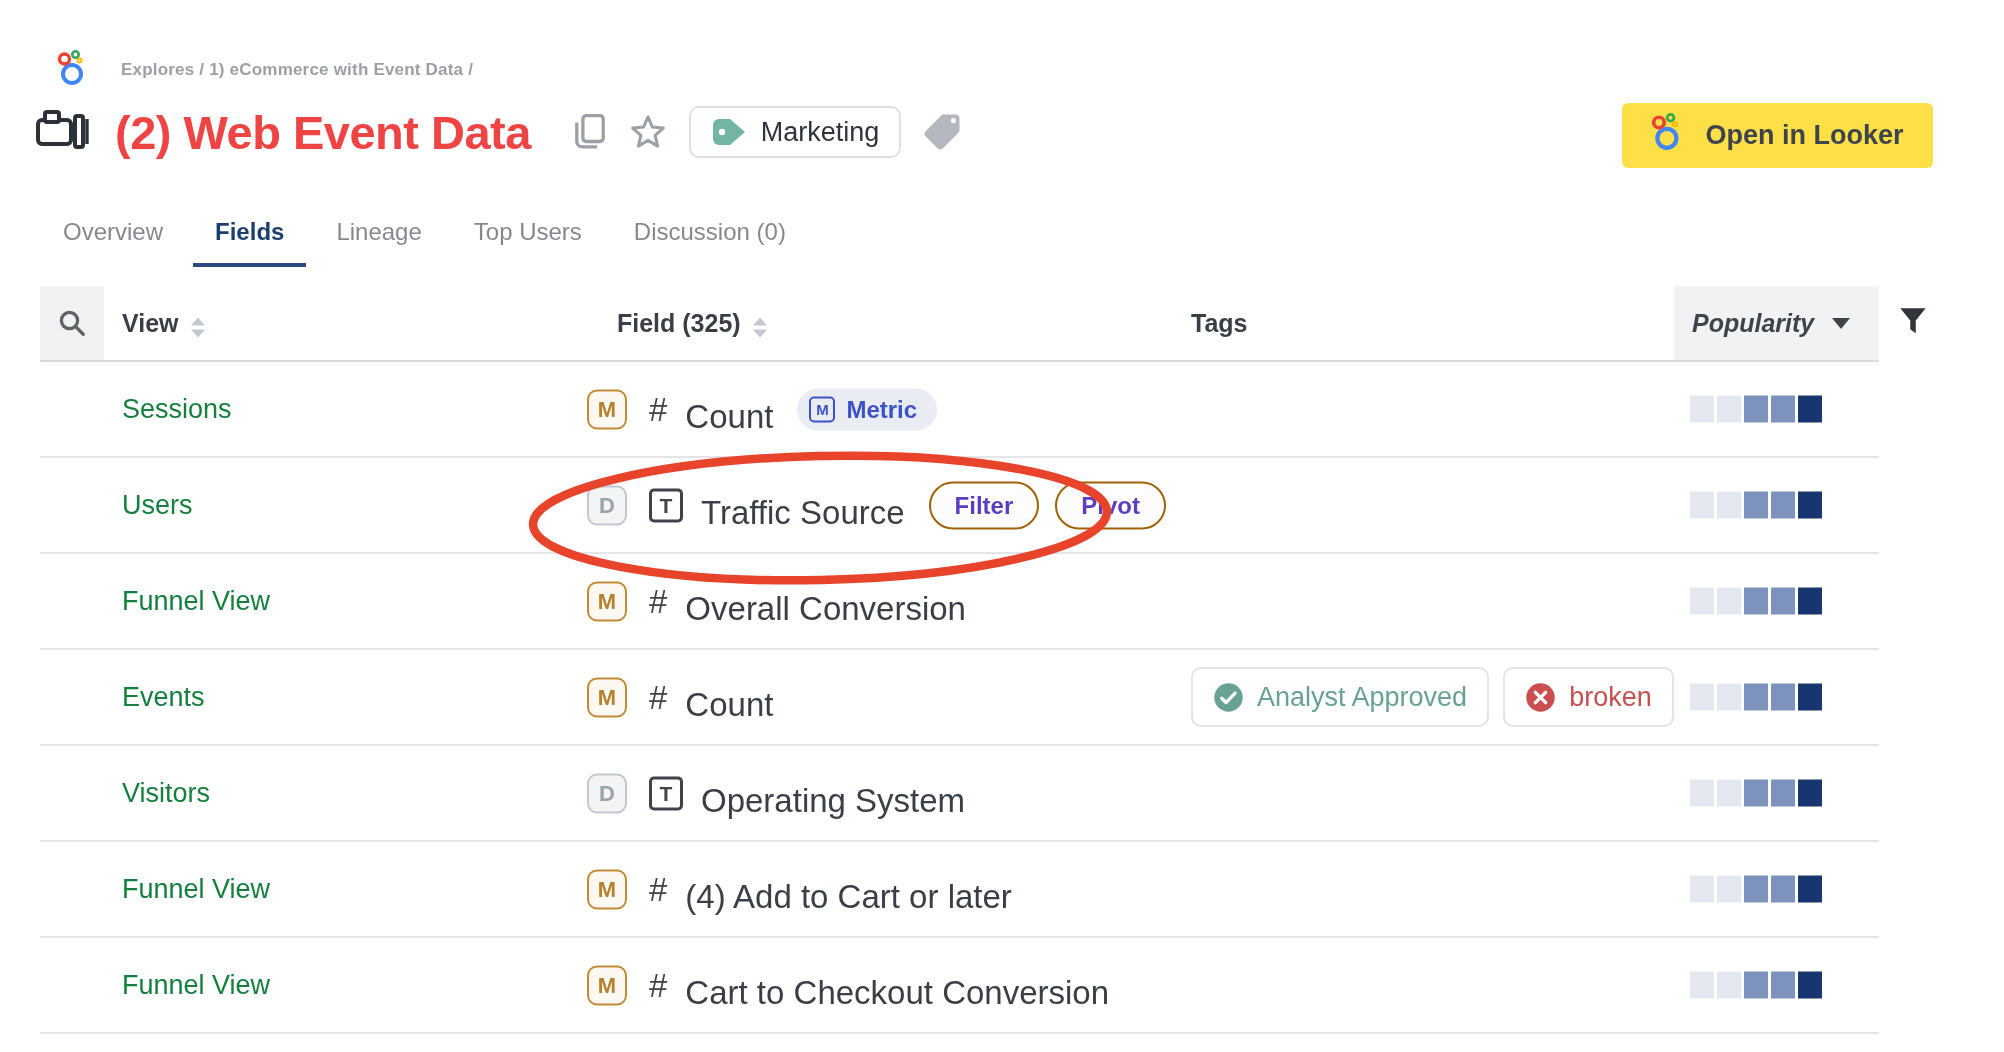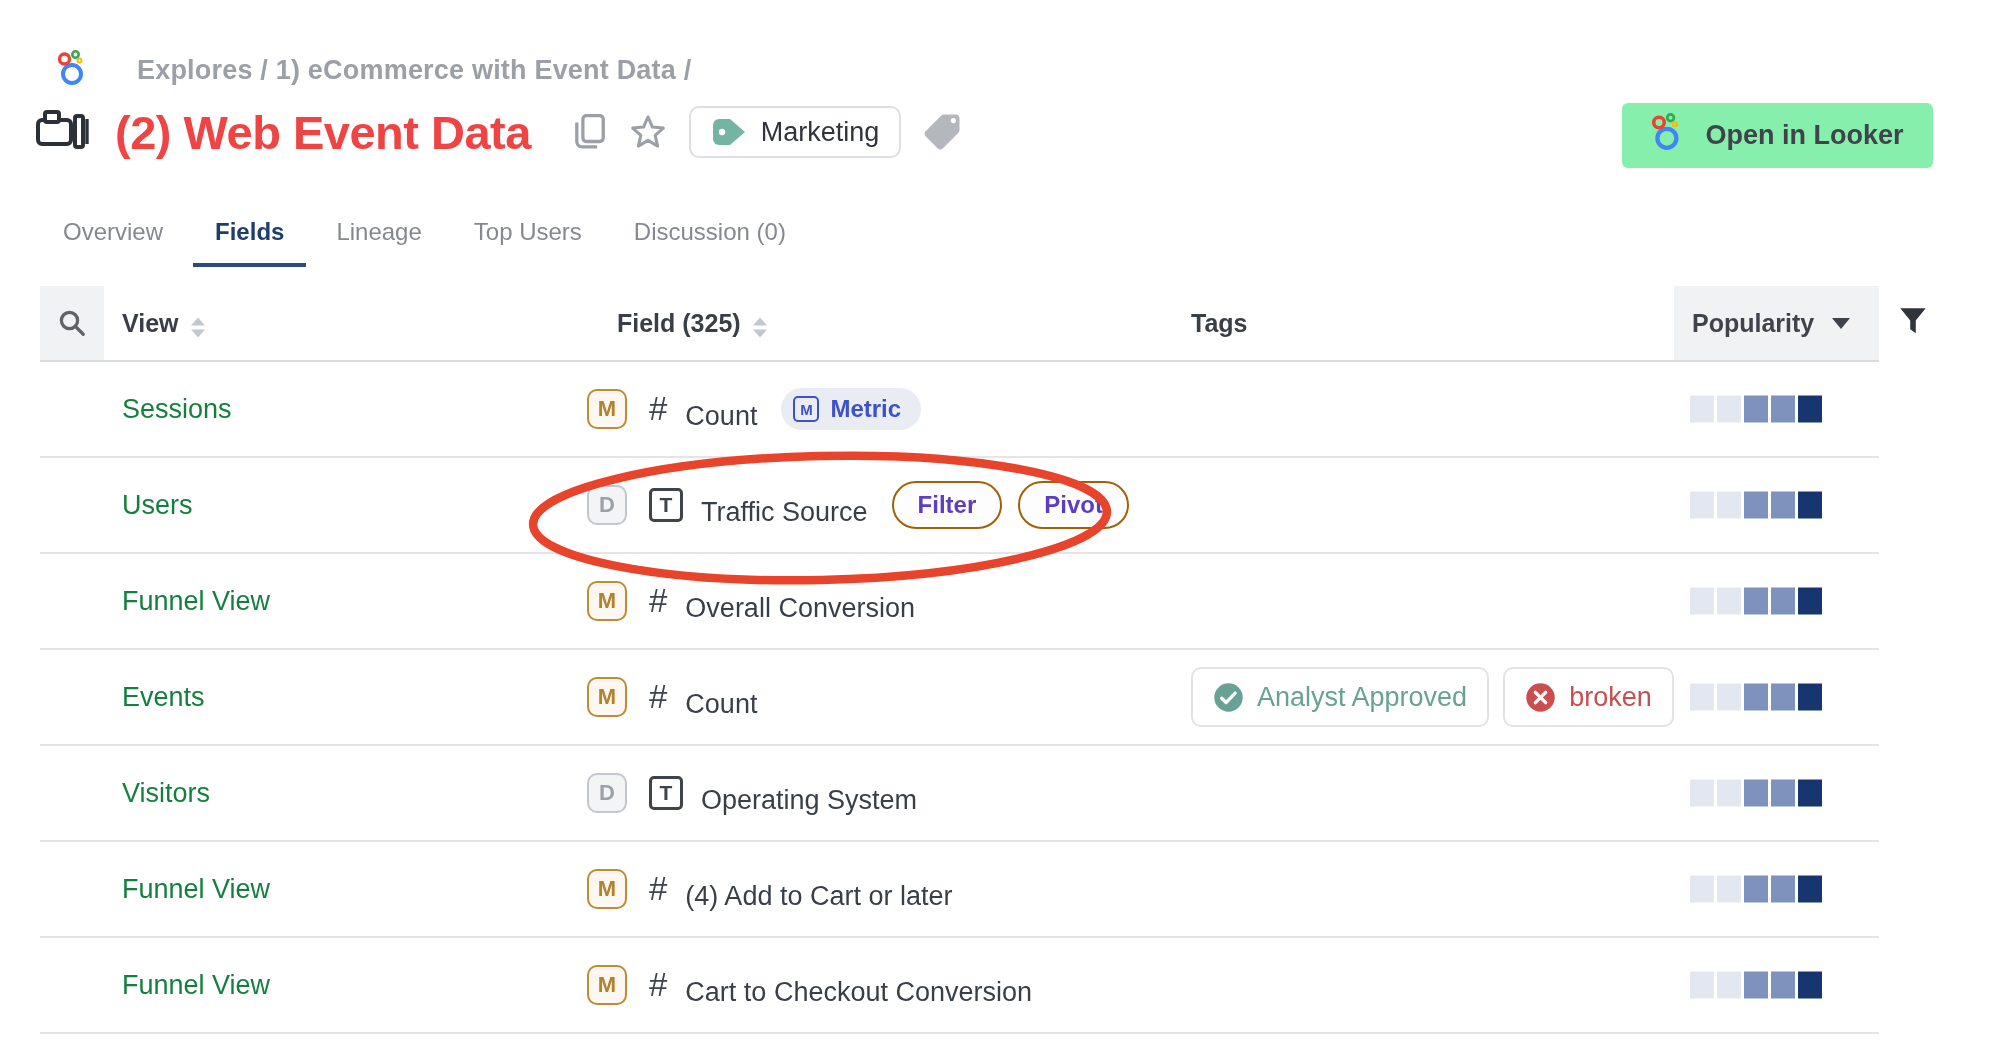--- a/index.html
+++ b/index.html
@@ -2,50 +2,50 @@
 <html><head>
 <meta charset="utf-8">
 <style>
   * { margin:0; padding:0; box-sizing:border-box; }
   html,body { width:2004px; height:1052px; background:#fff; overflow:hidden;
               font-family:"Liberation Sans", sans-serif; color:#3F434B; }
   .page { position:relative; width:2004px; height:1052px; }
 
   
   .breadcrumb-row { position:absolute; left:57px; top:50px; display:flex; align-items:center; gap:30px; }
-  .breadcrumb { font-size:27px; font-weight:700; color:#9BA0A6; letter-spacing:.2px;margin-left:16px; }
+  .breadcrumb { font-size:17px; font-weight:700; color:#9BA0A6; letter-spacing:.2px; }
 
   
   .title-row { position:absolute; left:35px; top:96px; height:72px; display:flex; align-items:center; }
   .page-title { font-size:47px; font-weight:700; color:#ef4444; letter-spacing:-.5px;
                 margin-left:24px; margin-right:40px; white-space:nowrap; }
   .icon-btn { display:flex; align-items:center; justify-content:center; margin-right:22px; cursor:pointer; }
   .chip-marketing { display:inline-flex; align-items:center; gap:14px; border:2px solid #DCDFE3;
                     border-radius:10px; padding:8px 20px; height:52px; font-size:27px; color:#2F333B;
                     background:#fff; margin-right:20px; }
   .open-btn { position:absolute; left:1622px; top:103px; width:311px; height:65px; border:none;
-              background:#86efac; border-radius:6px; display:flex; align-items:center; justify-content:center;
+              background:#fde047; border-radius:6px; display:flex; align-items:center; justify-content:center;
               gap:18px; font-family:inherit; font-size:27px; font-weight:600; color:#3F434B; cursor:pointer; }
 
   
   .tabs { position:absolute; left:63px; top:218px; display:flex; gap:52px; font-size:24px; }
   .tab { color:#85898F; padding-bottom:17px; cursor:pointer; white-space:nowrap; }
   .tab.active { color:#1C3E6E; font-weight:700; padding-left:22px; padding-right:22px;
                 margin-left:-22px; margin-right:-22px; border-bottom:4px solid #2B4A7D; }
 
   
   .table { position:absolute; left:0; top:286px; width:2004px; }
   .thead { position:relative; margin-left:40px; width:1839px; height:76px; border-bottom:2px solid #D9DBDF; }
   .th-search { position:absolute; left:0; top:0; width:64px; height:100%; background:#F1F2F3;
                display:flex; align-items:center; justify-content:center; cursor:pointer; }
   .th { position:absolute; top:50%; transform:translateY(-50%); display:flex; align-items:flex-end; gap:12px;
         font-size:25px; font-weight:700; color:#3A3F47; }
   .th-view { left:82px; } .th-field { left:577px; } .th-tags { left:1151px; }
   .th-pop { position:absolute; left:1634px; top:0; width:205px; height:100%; background:#F1F2F3;
-            display:flex; align-items:center; padding-left:18px; gap:14px; font-size:25px; font-weight:700; cursor:pointer; }
+            display:flex; align-items:center; padding-left:18px; gap:14px; font-size:25px; font-weight:700; cursor:pointer;font-style:italic; }
   .sort { display:flex; flex-direction:column; gap:4px; cursor:pointer; }
   .sort i { display:block; width:0; height:0; border-left:7px solid transparent; border-right:7px solid transparent; }
   .sort .up   { border-bottom:8px solid #C3C7CF; }
   .sort .down { border-top:8px solid #C3C7CF; }
   .caret-down { width:0; height:0; border-left:9px solid transparent; border-right:9px solid transparent;
                 border-top:11px solid #3F434B; margin-left:4px; }
   .funnel-wrap { position:absolute; left:1858px; top:50%; transform:translateY(-50%); cursor:pointer; }
 
   .row { position:relative; margin-left:40px; width:1839px; height:96px; border-bottom:2px solid #E3E5E8; cursor:pointer; }
   .cell-view { position:absolute; left:82px; top:50%; transform:translateY(-50%); font-size:27px; color:#15803d;text-align:right; }
@@ -53,21 +53,21 @@
   .cell-tags { position:absolute; left:1151px; top:50%; transform:translateY(-50%); display:flex; gap:14px; }
   .cell-pop { position:absolute; left:1650px; top:50%; transform:translateY(-50%); display:flex; gap:3px; }
 
   .badge { width:40px; height:40px; border-radius:10px; display:flex; align-items:center; justify-content:center;
            font-size:22px; font-weight:700; margin-right:22px; flex:none; }
   .badge.measure { border:2.5px solid #C08A36; color:#B5812F; background:#FDF9F2; }
   .badge.dimension { border:2.5px solid #C3C7CD; color:#9BA1A8; background:#F3F4F6; }
   .glyph-hash { font-size:33px; font-weight:500; color:#3F434B; margin-right:18px; }
   .glyph-t { width:34px; height:34px; border:3px solid #3F434B; border-radius:5px; display:flex;
              align-items:center; justify-content:center; font-size:21px; font-weight:700; color:#3F434B; margin-right:18px; }
-  .field-name { font-size:27px; color:#3A3F47; margin-right:24px; white-space:nowrap;margin-top:15px; }
+  .field-name { font-size:33px; color:#3A3F47; margin-right:24px; white-space:nowrap;margin-top:15px; }
 
   .chip-metric { display:inline-flex; align-items:center; gap:11px; background:#E9ECF3; border-radius:999px;
                  padding:7px 20px 7px 12px; font-size:24px; font-weight:700; color:#3D52C5; margin-right:16px; }
   .metric-ico { width:26px; height:26px; border:2.5px solid #3D52C5; border-radius:5px; display:flex;
                 align-items:center; justify-content:center; font-size:15px; font-weight:700; color:#3D52C5; }
   .chip-plain { display:inline-flex; align-items:center; background:#FDFDFE; border:2px solid #a16207;
                 border-radius:999px; padding:8px 24px; font-size:24px; font-weight:700; color:#5B3FC0; margin-right:16px; }
 
   .tag-chip { display:inline-flex; align-items:center; gap:13px; background:#fff; border:2px solid #E1E3E7;
               border-radius:10px; padding:0 20px; height:60px; font-size:27px; white-space:nowrap; }

